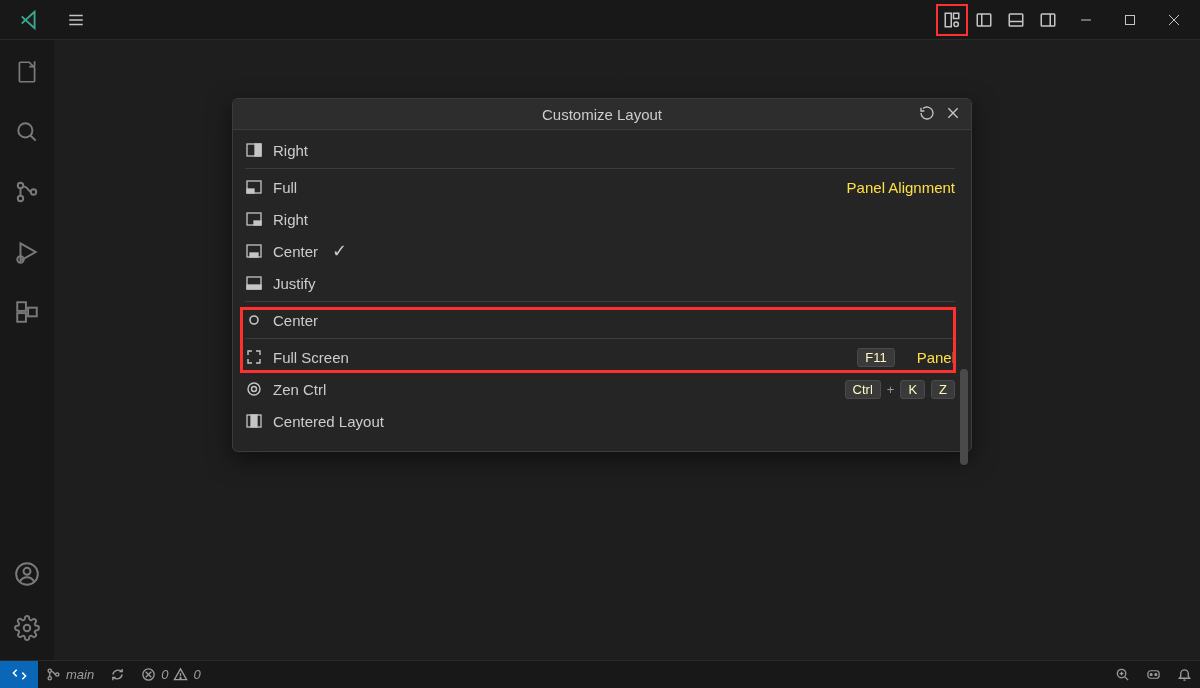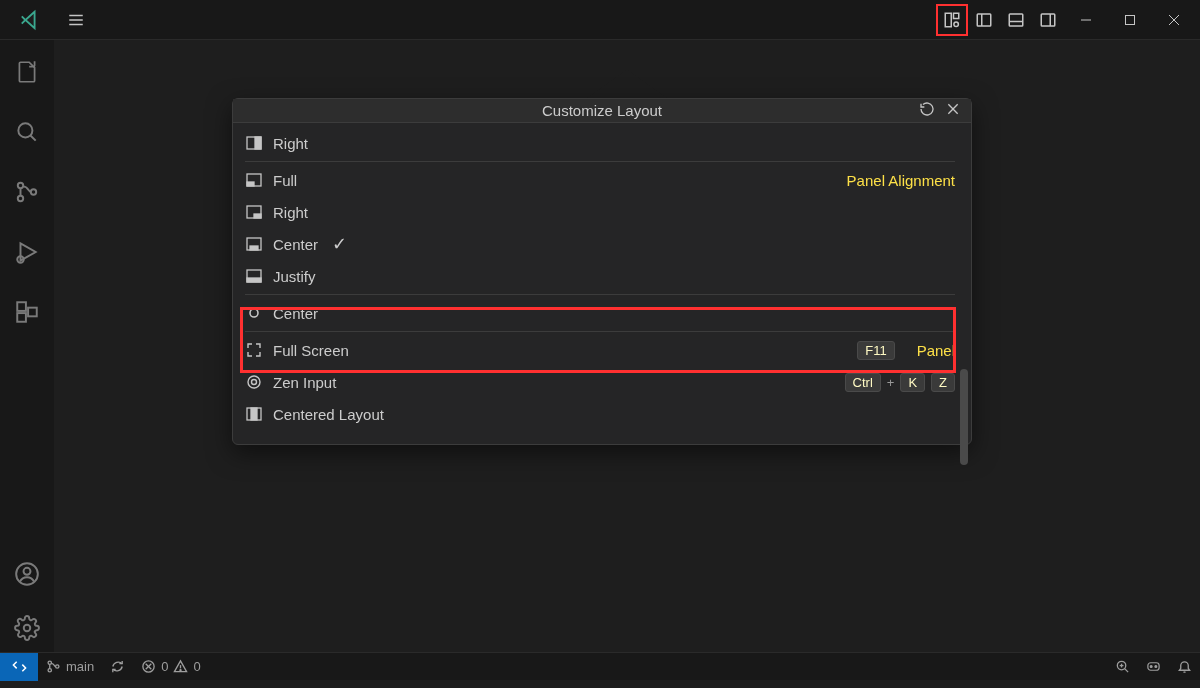--- a/index.html
+++ b/index.html
@@ -38,21 +38,21 @@
   }
 
   
   .dialog {
     position: absolute; top: 98px; left: 232px; width: 740px;
     background: #252526; border: 1px solid #3c3c3c; border-radius: 6px;
     box-shadow: 0 8px 24px rgba(0,0,0,0.5);
     display: flex; flex-direction: column;
   }
   .dialog-header {
-    height: 24px; display: flex; align-items: center; justify-content: center;
+    height: 31px; display: flex; align-items: center; justify-content: center;
     border-bottom: 1px solid #3c3c3c; font-size: 15px; color: #cccccc; position: relative;
     background:#2d2d2d;
   }
   .dialog-header .hdr-actions { position: absolute; right: 10px; display: flex; gap: 10px; }
   .dialog-header .hdr-actions svg { width: 16px; height: 16px; }
 
   .dialog-body { padding: 4px 4px 14px 0; }
   .item {
     height: 32px; display: flex; align-items: center; padding: 0 12px; font-size: 15px;
     gap: 10px; color: #cccccc; position: relative;
@@ -70,23 +70,24 @@
 
   .red-frame {
     position: absolute; left: 240px; top: 307px; width: 716px; height: 66px;
     border: 3px solid #ff3030; pointer-events: none;
   }
 
   .scroll-thumb{position:absolute; right:3px; top:270px; width:8px; height:96px; background:#4a4a4a; border-radius:4px;}
 
   
   .statusbar {
-    position: absolute; bottom: 8px; left: 0; right: 0; height: 28px;
+    position: absolute; bottom: 0; left: 0; right: 0; height: 28px;
     background: #181818; color: #9d9d9d; display: flex; align-items: center; font-size: 13px;
     border-top: 1px solid #2a2a2a;
+    font-style: italic;
   }
   .statusbar .remote { width: 38px; height: 28px; background:#0a66b7; display:flex; align-items:center; justify-content:center; color:#fff;}
   .statusbar .sb-item { display:flex; align-items:center; gap:5px; padding:0 8px;}
   .statusbar .right-sb { margin-left:auto; display:flex; align-items:center;}
   .statusbar svg{width:15px;height:15px;}
 </style>
 </head>
 <body>
 
 <div class="titlebar">
@@ -302,21 +303,21 @@
       <span class="section-label">Panel</span>
     </div>
 
     <div class="item">
       <span class="item-icon">
           <svg viewBox="0 0 16 16" stroke="#c5c5c5" stroke-width="1.4" fill="none">
             <circle cx="8" cy="8" r="6"></circle>
             <circle cx="8" cy="8" r="2.5"></circle>
           </svg>
         </span>
-      <span>Zen Input</span>
+      <span>Zen Ctrl</span>
       <span class="keys">
         <span class="key">Ctrl</span>
         <span class="plus">+</span>
         <span class="key">K</span>
         <span class="key">Z</span>
       </span>
     </div>
 
     <div class="item">
       <span class="item-icon">

